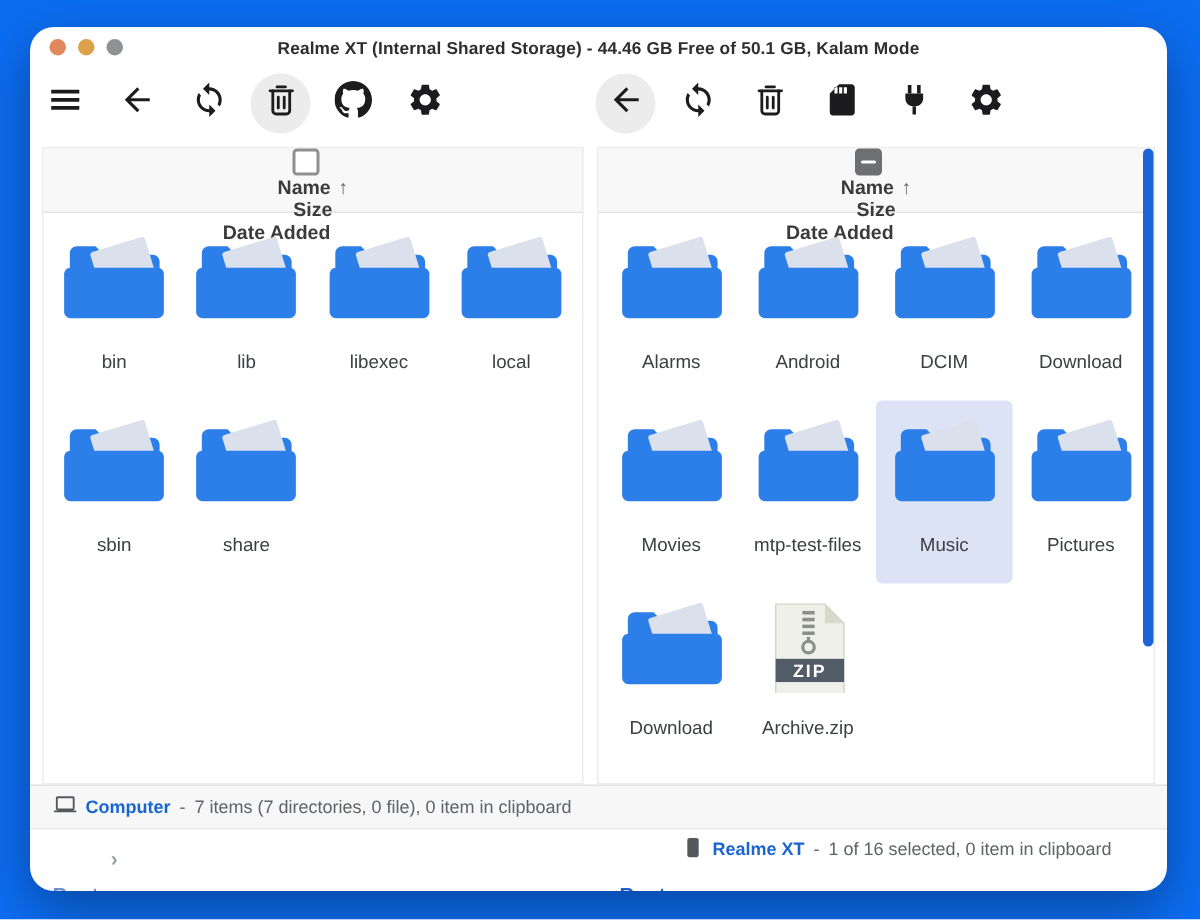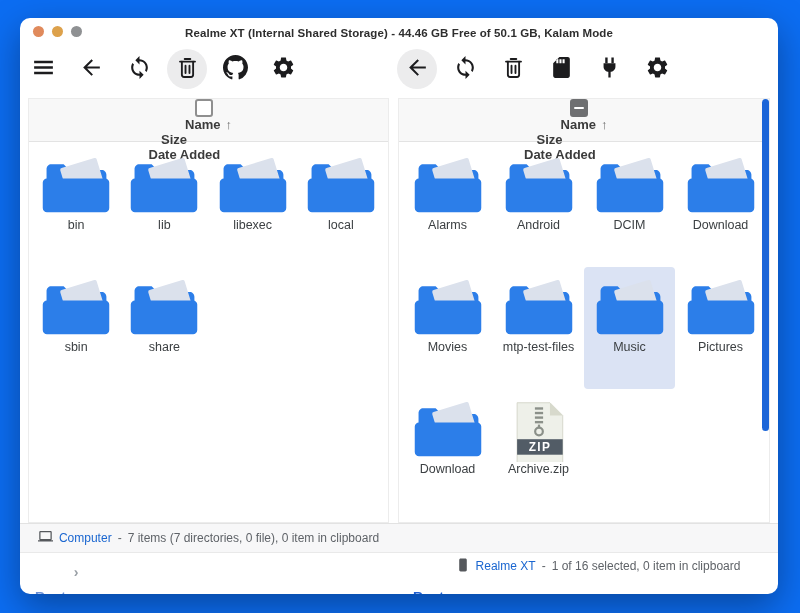--- a/index.html
+++ b/index.html
@@ -1,19 +1,19 @@
 <!DOCTYPE html>
 <html><head>
 <meta charset="utf-8">
 <style>
   * { margin:0; padding:0; box-sizing:border-box; }
   body { font-family:"Liberation Sans", sans-serif; }
   .stage { position:relative; width:800px; height:613px; background:#0c6df2; overflow:hidden; }
   .window { position:absolute; left:20px; top:18px; width:758px; height:576px; background:#fff;
-            border-radius:10px; box-shadow:0 12px 36px rgba(0,0,0,.35); overflow:hidden; }
+            border-radius:16px; box-shadow:0 12px 36px rgba(0,0,0,.35); overflow:hidden; }
   .titlebar { position:relative; height:26px; }
   .lights { position:absolute; left:13px; top:8px; display:flex; gap:8px; }
   .light { width:11px; height:11px; border-radius:50%; }
   .title { text-align:center; padding-top:9px; font-size:11.5px; font-weight:700; color:#2e2e2e; letter-spacing:.1px; }
   .toolbar { position:relative; height:50px; }
   .tb-group { position:absolute; top:5px; display:flex; gap:8px; }
   .tb-group.left { left:3px; }
   .tb-group.right { left:377px; }
   .tb-btn { width:40px; height:40px; border-radius:50%; display:flex; align-items:center; justify-content:center; cursor:pointer; }
   .tb-btn.highlight { background:#ececed; }
@@ -23,37 +23,37 @@
   .pane.right { left:378px; width:372px; }
   .pane-header { height:43px; background:#f8f8f8; border-bottom:1px solid #e3e3e3; display:flex; align-items:center;
                  font-size:13px; color:#3b3b3b; font-weight:700;flex-direction:column; }
   .cb-cell { width:54px; padding-left:13px; display:flex; align-items:center; }
   .checkbox { width:18px; height:18px; border:2px solid #8f8f8f; border-radius:3px; background:#fff;
               display:flex; align-items:center; justify-content:center; cursor:pointer; }
   .checkbox.partial { background:#6e6f71; border-color:#6e6f71; }
   .checkbox.partial::after { content:""; width:10px; height:2.6px; background:#fff; border-radius:1px; }
   .col-name { width:105px; display:flex; justify-content:center; align-items:center; gap:5px; cursor:pointer; }
   .sort-arrow { color:#6a6a6a; font-weight:400; font-size:13px; }
-  .col-size { width:95px; text-align:left; cursor:pointer; }
+  .col-size { width:95px; text-align:center; cursor:pointer; }
   .col-date { width:120px; text-align:left; cursor:pointer; }
   .grid { display:grid; grid-template-columns:repeat(4,1fr); padding:3px 3px; }
   .tile { height:122px; display:flex; flex-direction:column; align-items:center; border-radius:4px; cursor:pointer; }
   .tile.selected { background:#dbe3f4; }
   .tile .ficon { margin-top:11px; width:76px; height:62px; }
   .tile .ficon svg { width:76px; height:62px; display:block; }
   .tile.ziptile .ficon svg { width:62px; height:62px; margin:0 auto; }
-  .tile .label { margin-top:0; font-size:12.5px; color:#3c4043; }
+  .tile .label { margin-top:16px; font-size:12.5px; color:#3c4043; }
   .scrollbar { position:absolute; top:0; right:0; width:7px; height:332px; background:#1b65d8; border-radius:4px; cursor:pointer; }
   .statusrow { position:absolute; left:0; top:505px; width:758px; height:30px; background:#f7f7f8;
                border-top:1px solid #e2e2e2; border-bottom:1px solid #e9e9e9; }
   .status { position:absolute; top:0; height:28px; display:flex; align-items:center; justify-content:center; gap:6px;
             font-size:12px; color:#5f6368; }
   .status.left { left:8px; width:361px; } .status.right { left:392px; width:372px;margin-top:28px; }
   .status svg { width:15px; height:15px; fill:#55585c; flex:none; }
-  .dev-link { color:#1a66d0; font-weight:400; cursor:pointer; }
+  .dev-link { color:#1a66d0; font-weight:700; cursor:pointer; }
   .crumbs { position:absolute; top:541px; height:26px; display:flex; align-items:center; gap:8px; font-size:13.5px; }
   .crumbs.left { left:15px; } .crumbs.right { left:393px; }
   .crumb { cursor:pointer; font-weight:700;margin-top:48px; }
   .crumb.ancestor { color:#6a8fd5; font-weight:600; }
   .crumb.current { color:#1f5fd0; }
   .crumb-sep { color:#9aa0a6; font-weight:700; font-size:14px; }
 </style>
 </head>
 <body>
 

